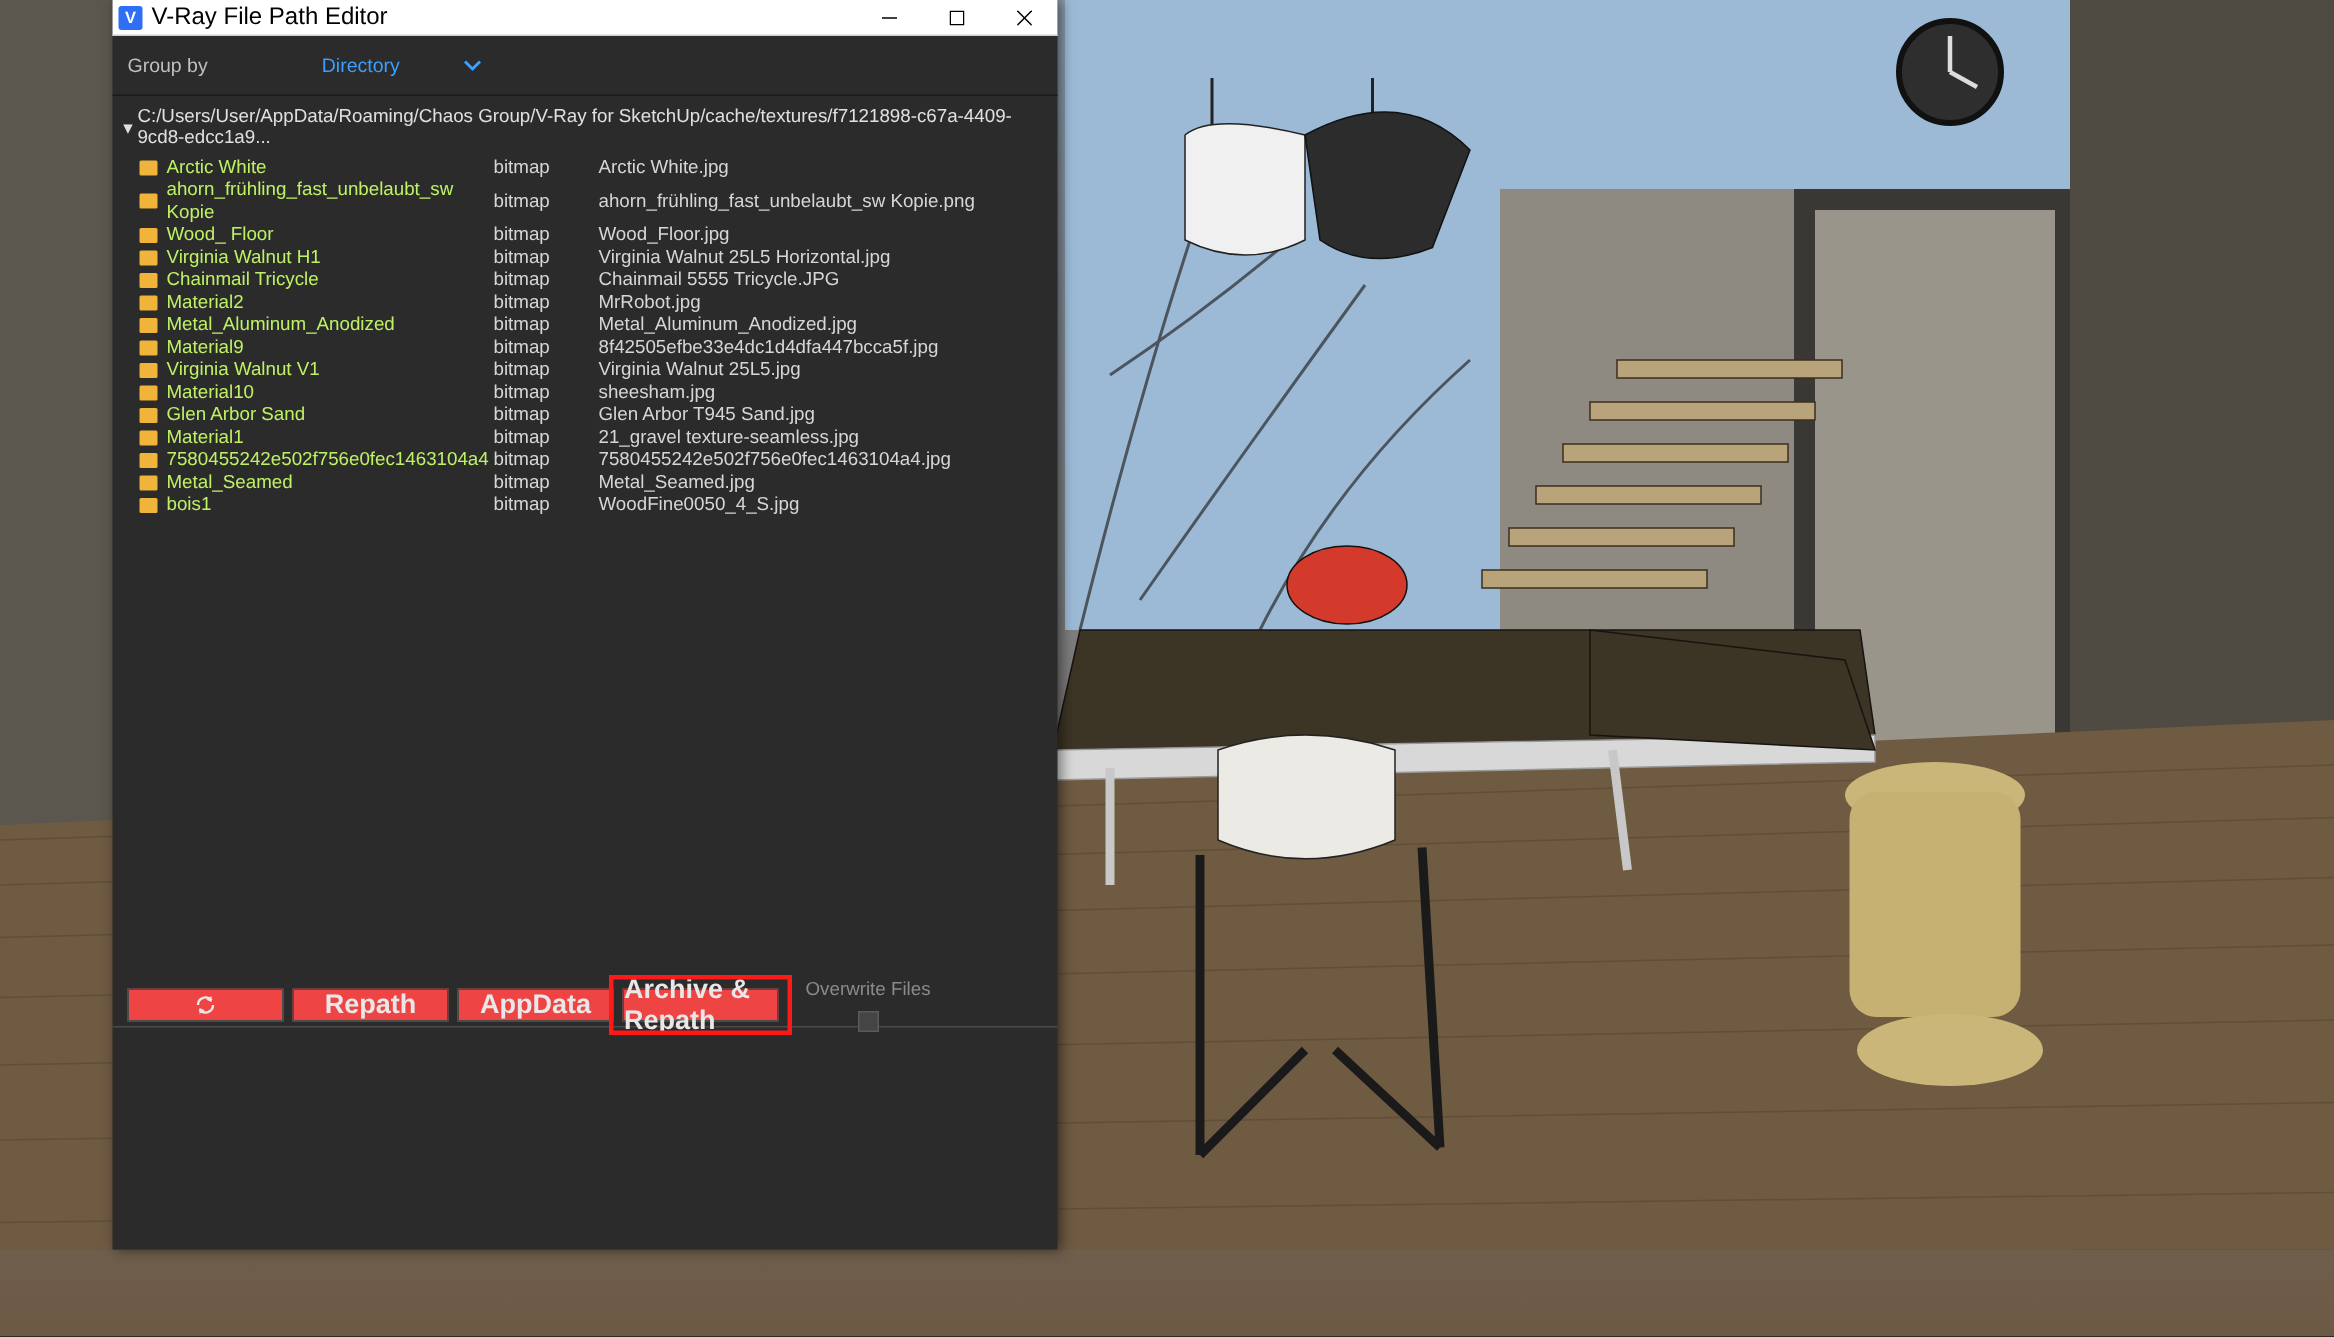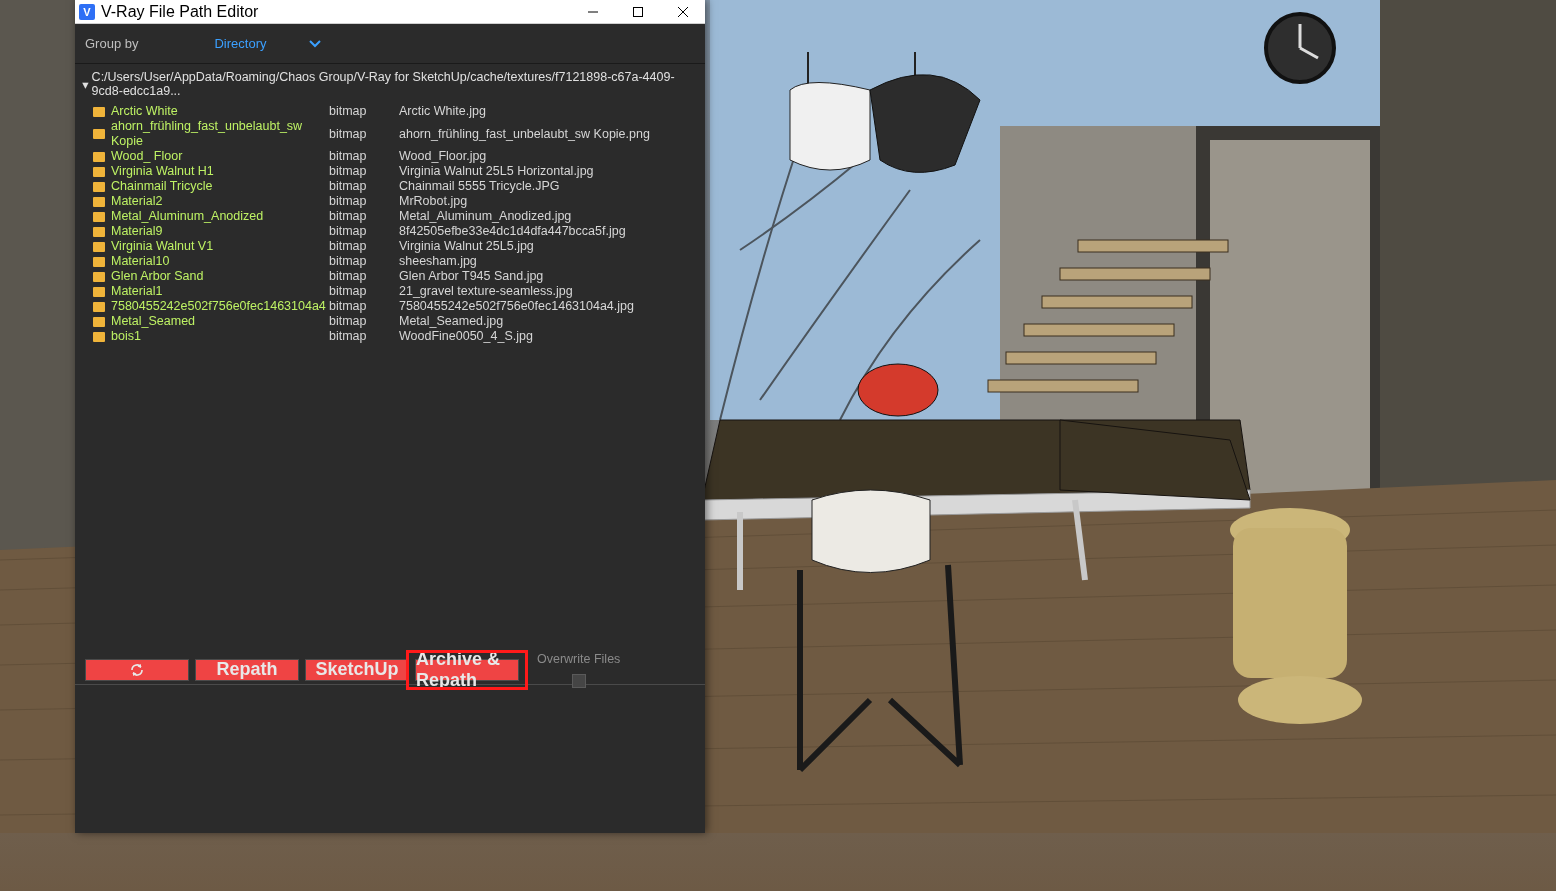--- a/index.html
+++ b/index.html
@@ -345,21 +345,21 @@
 
   <div class="bottom-bar">
     <div class="btn btn-icon">
       <svg width="16" height="16" viewBox="0 0 16 16">
         <path d="M3 8 A5 5 0 0 1 12 5 M13 8 A5 5 0 0 1 4 11" fill="none" stroke="#e8e8e8" stroke-width="1.6"></path>
         <polygon points="12,2 12,6 8.5,4.5" fill="#e8e8e8"></polygon>
         <polygon points="4,14 4,10 7.5,11.5" fill="#e8e8e8"></polygon>
       </svg>
     </div>
     <div class="btn btn-wide">Repath</div>
-    <div class="btn btn-wide">SketchUp</div>
+    <div class="btn btn-wide">AppData</div>
     <div class="btn btn-wide btn-highlight">Archive &amp; Repath</div>
     <div class="overwrite">
       <span>Overwrite Files</span>
       <div class="checkbox"></div>
     </div>
   </div>
 
 </div>
 
 </body></html>

